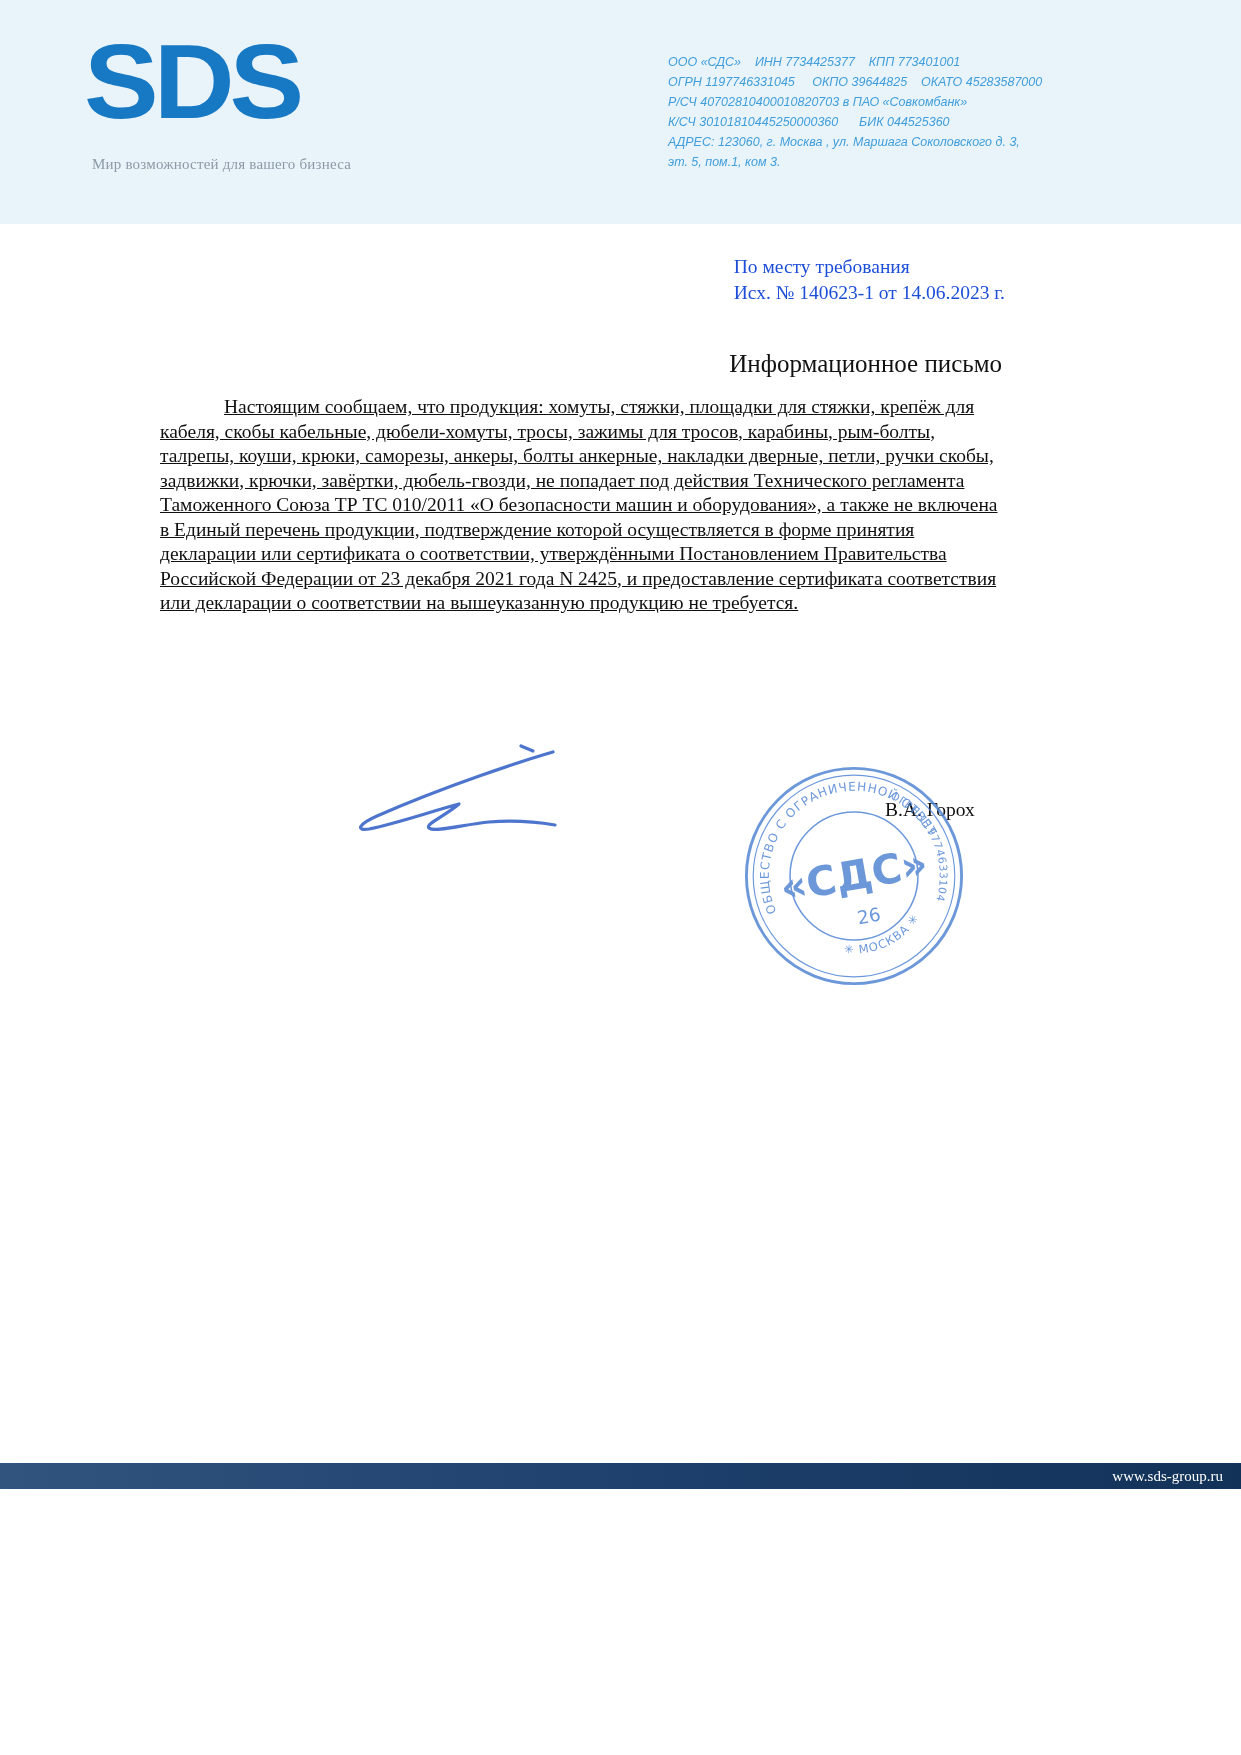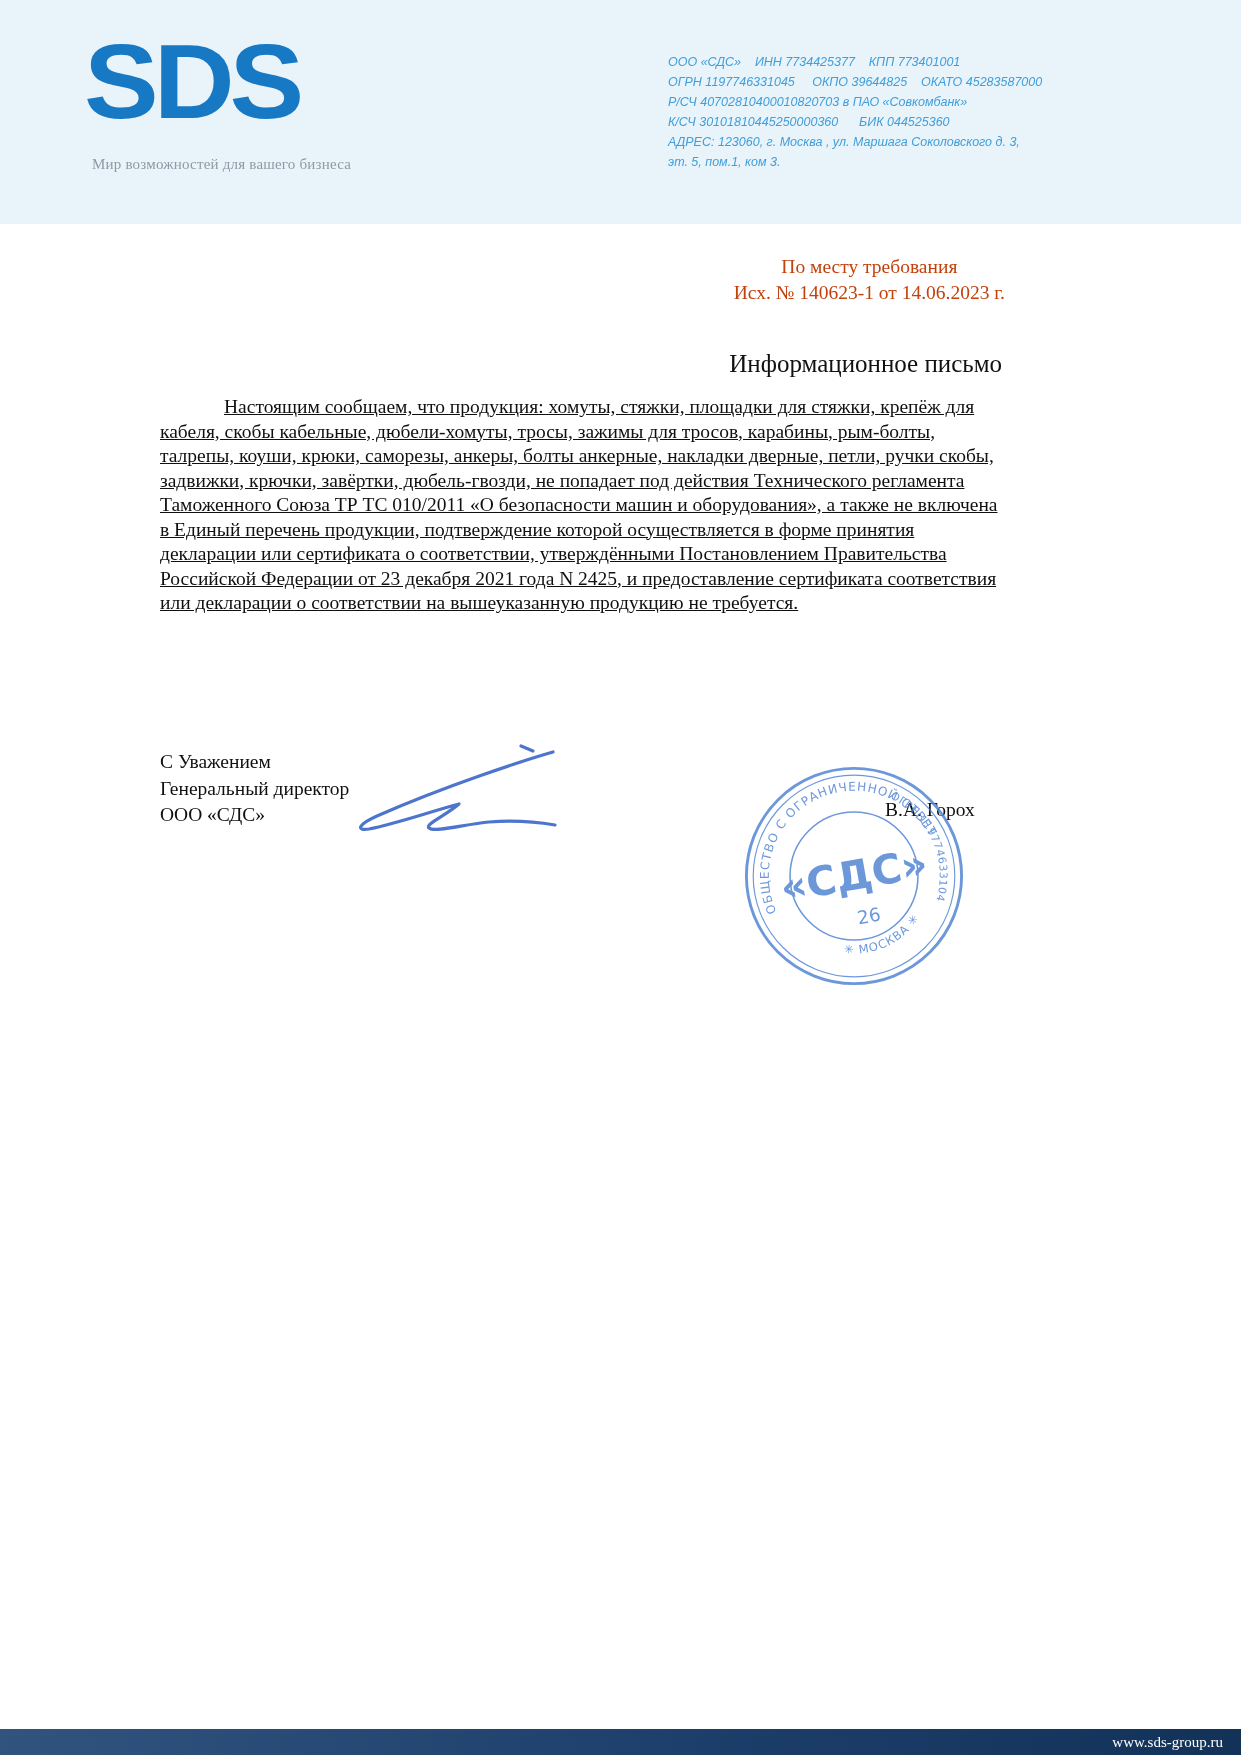--- a/index.html
+++ b/index.html
@@ -1,19 +1,19 @@
 <!DOCTYPE html>
 <html><head>
 <meta charset="utf-8">
 <style>
   * { margin:0; padding:0; box-sizing:border-box; }
   html,body { background:#ffffff; }
   .page {
     position:relative;
-    width:1241px; height:1755px;
+    width:1241px; height:1489px;
     background:#ffffff;
     overflow:hidden;
     font-family:"Liberation Serif", serif;
   }
 
   
   .letterhead {
     position:absolute; top:0; left:0;
     width:100%; height:224px;
     background:#e9f3fa;
@@ -37,23 +37,22 @@
     position:absolute; left:668px; top:52px;
     font-family:"Liberation Sans", sans-serif;
     font-size:12.5px; line-height:20px;
     color:#3f9edb;
   }
   .details div { white-space:pre;font-style:italic; }
 
   
   .meta {
     position:absolute; top:254px; right:236px;
-    text-align:center;
     font-size:19.5px; line-height:26px;
-    color:#c2410c;
+    color:#1d4ed8;
   }
 
   
   .title {
     position:absolute; top:350px; left:160px; width:842px;
     text-align:right;
     font-size:25px; color:#111;
   }
 
   
@@ -132,25 +131,20 @@
     <div>По месту требования</div>
     <div>Исх. № 140623-1 от 14.06.2023 г.</div>
   </div>
 
   <div class="title">Информационное письмо</div>
 
   <div class="body-text">
     <p class="p1">Настоящим сообщаем, что продукция: хомуты, стяжки, площадки для стяжки, крепёж для кабеля, скобы кабельные, дюбели-хомуты, тросы, зажимы для тросов, карабины, рым-болты, талрепы, коуши, крюки, саморезы, анкеры, болты анкерные, накладки дверные, петли, ручки скобы, задвижки, крючки, завёртки, дюбель-гвозди, не попадает под действия Технического регламента Таможенного Союза ТР ТС 010/2011 «О безопасности машин и оборудования», а также не включена в Единый перечень продукции, подтверждение которой осуществляется в форме принятия декларации или сертификата о соответствии, утверждёнными Постановлением Правительства Российской Федерации от 23 декабря 2021 года N 2425, и предоставление сертификата соответствия или декларации о соответствии на вышеуказанную продукцию не требуется.</p>
   </div>
 
-  <div class="sign-block">
-    <div>С Уважением</div>
-    <div>Генеральный директор</div>
-    <div>ООО «СДС»</div>
-  </div>
 
   <svg class="signature" viewBox="0 0 245 100">
     <path d="M 196 8 L 208 13"></path>
     <path d="M 228 14 C 200 22 120 48 52 78 C 34 86 30 93 44 91 C 70 86 104 74 134 66 C 120 78 100 86 104 90 C 110 95 140 86 164 84 C 190 82 212 84 230 87"></path>
   </svg>
 
   <div class="director-name">В.А. Горох</div>
 
   <svg class="stamp" viewBox="0 0 260 260">
     <circle cx="130" cy="130" r="111" stroke-width="3"></circle>

